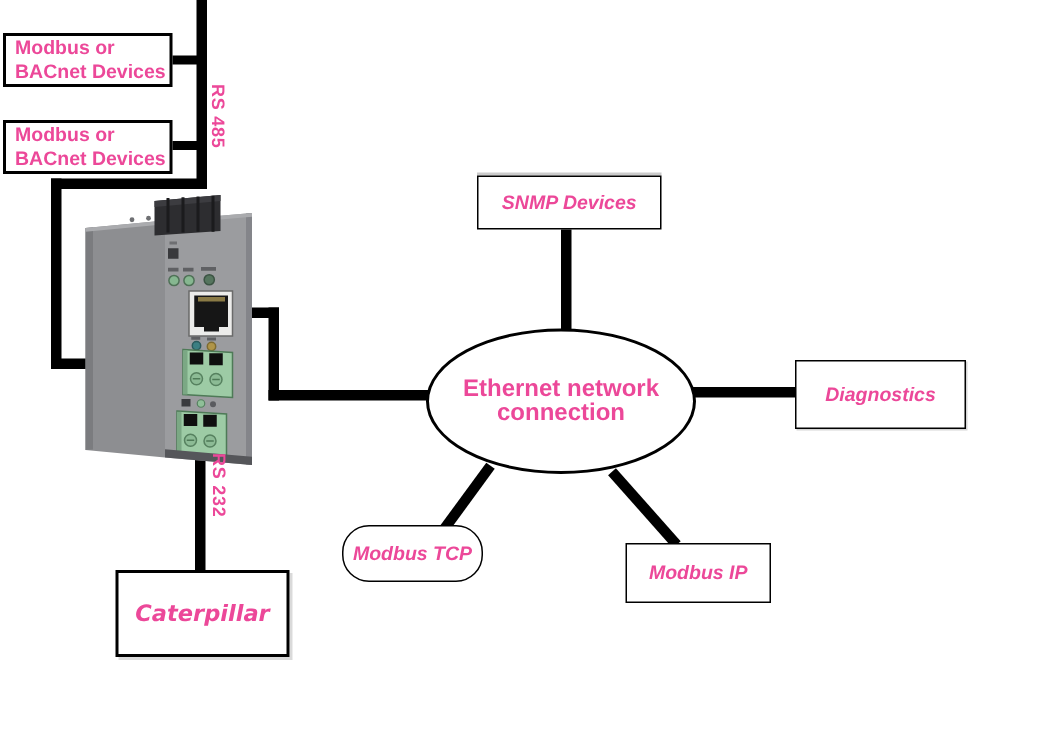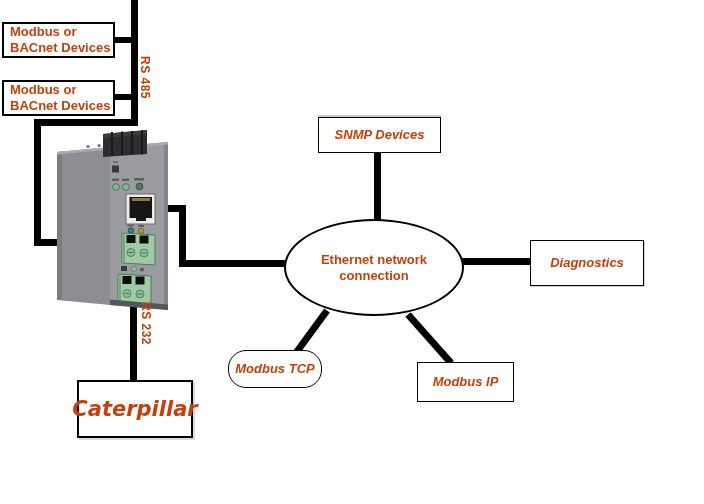--- a/index.html
+++ b/index.html
@@ -1,39 +1,39 @@
 <!DOCTYPE html>
 <html><head>
 <meta charset="utf-8">
 <style>
   html,body{margin:0;padding:0;background:#fff;}
   #stage{
     position:relative;width:704px;height:504px;background:#ffffff;
-    font-family:"Liberation Sans",sans-serif;color:#c2410c;overflow:hidden;
+    font-family:"Liberation Sans",sans-serif;color:#ec4899;overflow:hidden;
   }
   .line{position:absolute;background:#000;}
   .diag{position:absolute;background:#000;transform-origin:0 50%;}
   .box{
     position:absolute;background:#fff;border:2px solid #000;box-sizing:border-box;
     display:flex;flex-direction:column;justify-content:center;
     font-weight:bold;font-size:13px;line-height:16px;
   }
   .box.thin{border-width:1px;}
   .box.center{align-items:center;text-align:center;font-style:italic;}
   .box.leftpad{padding-left:6px;}
   #caterpillar-box{
     font-family:"DejaVu Sans","Liberation Sans",sans-serif;
-    font-size:21px;line-height:24px;border-width:2px;
+    font-size:15px;line-height:24px;border-width:2px;
     box-shadow:2px 2px 0 rgba(150,150,150,.35);
   }
   #ethernet-ellipse{
     position:absolute;left:284px;top:219px;width:180px;height:97px;
     background:#fff;border:2px solid #000;border-radius:50%;box-sizing:border-box;
     display:flex;flex-direction:column;justify-content:center;align-items:center;
-    text-align:center;font-weight:bold;font-size:13px;line-height:16px;
+    text-align:center;font-weight:bold;font-size:16px;line-height:16px;
   }
   .vlabel{
     position:absolute;font-weight:bold;font-size:12px;letter-spacing:.5px;
     writing-mode:vertical-rl;white-space:nowrap;
   }
 </style>
 </head>
 <body>
 
 <div id="stage">

